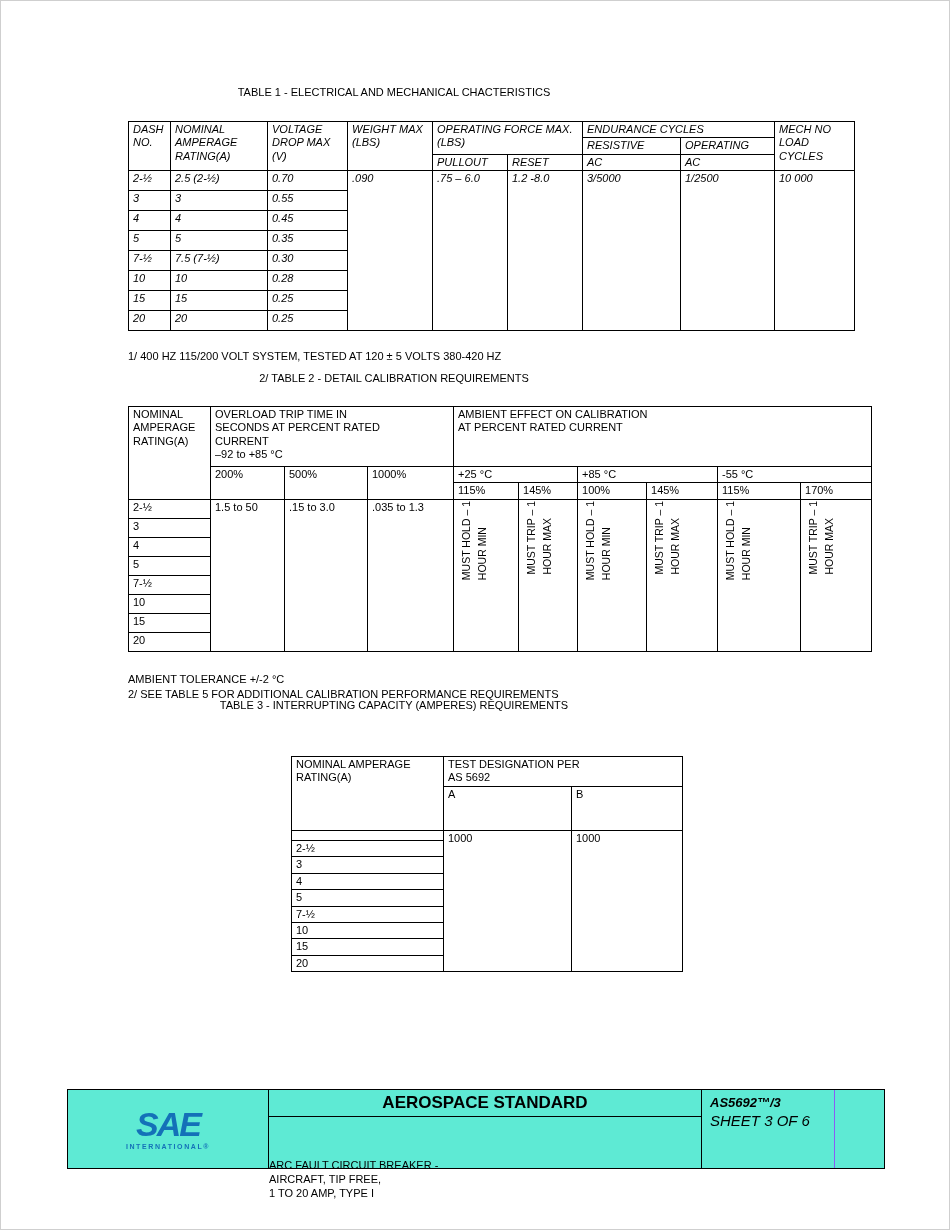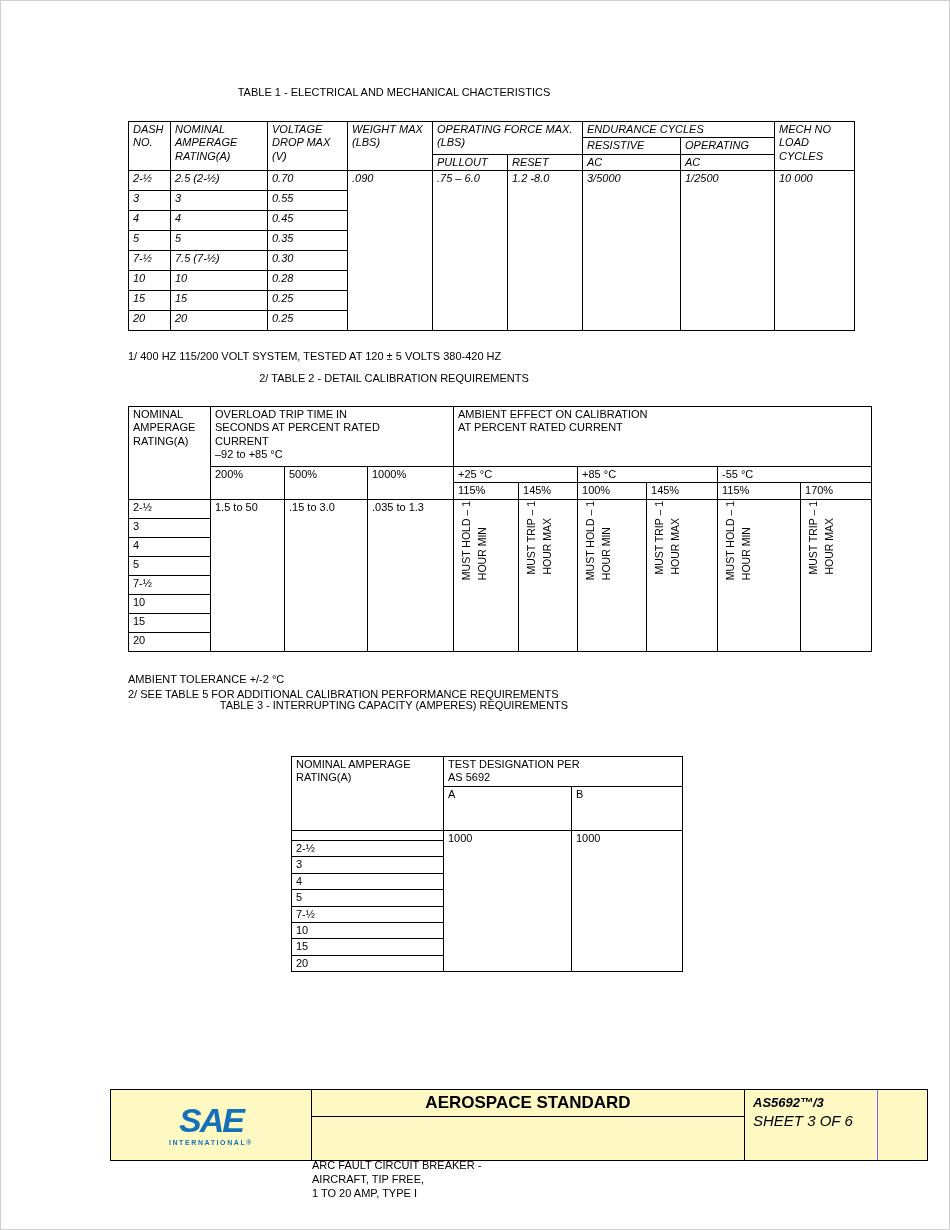--- a/index.html
+++ b/index.html
@@ -42,22 +42,22 @@
 
   
   #t3 { left:290px; top:755px; width:391px; }
   #t3 thead tr:nth-child(1) { height:30px; }
   #t3 thead tr:nth-child(2) { height:44px; }
   #t3 tbody tr { height:15px; }
   #t3 tbody tr.spacer { height:10px; }
 
   
   #footer {
-    position:absolute; left:66px; top:1088px; width:818px; height:72px;
-    border:1px solid #000; display:flex; background:#fef9c3;margin-left:43px;
+    position:absolute; left:66px; top:1088px; width:818px; height:80px;
+    border:1px solid #000; display:flex; background:#5eead4;
   }
   .f-logo { width:201px; border-right:1px solid #000; display:flex; flex-direction:column; align-items:center; justify-content:center; }
   .sae-word { color:#1471b8; font-weight:bold; font-style:italic; font-size:34px; line-height:0.95; letter-spacing:-2px; }
   .sae-intl { color:#1471b8; font-size:7px; font-weight:bold; letter-spacing:1.6px; margin-top:2px; }
   .f-center { width:433px; border-right:1px solid #000; display:flex; flex-direction:column;gap:40px; }
   .f-title { font-size:17px; font-weight:bold; text-align:center; padding:3px 0 3px; border-bottom:1px solid #000; }
   .f-sub { font-size:11px; text-align:left; white-space:pre-line; padding-top:2px; line-height:1.25; }
   .f-right { width:133px; border-right:1px solid #8b5cf6; padding:5px 8px;font-style:italic; }
   .f-doc { font-size:13px; font-weight:bold; }
   .f-sheet { font-size:15px; margin-top:2px; }

